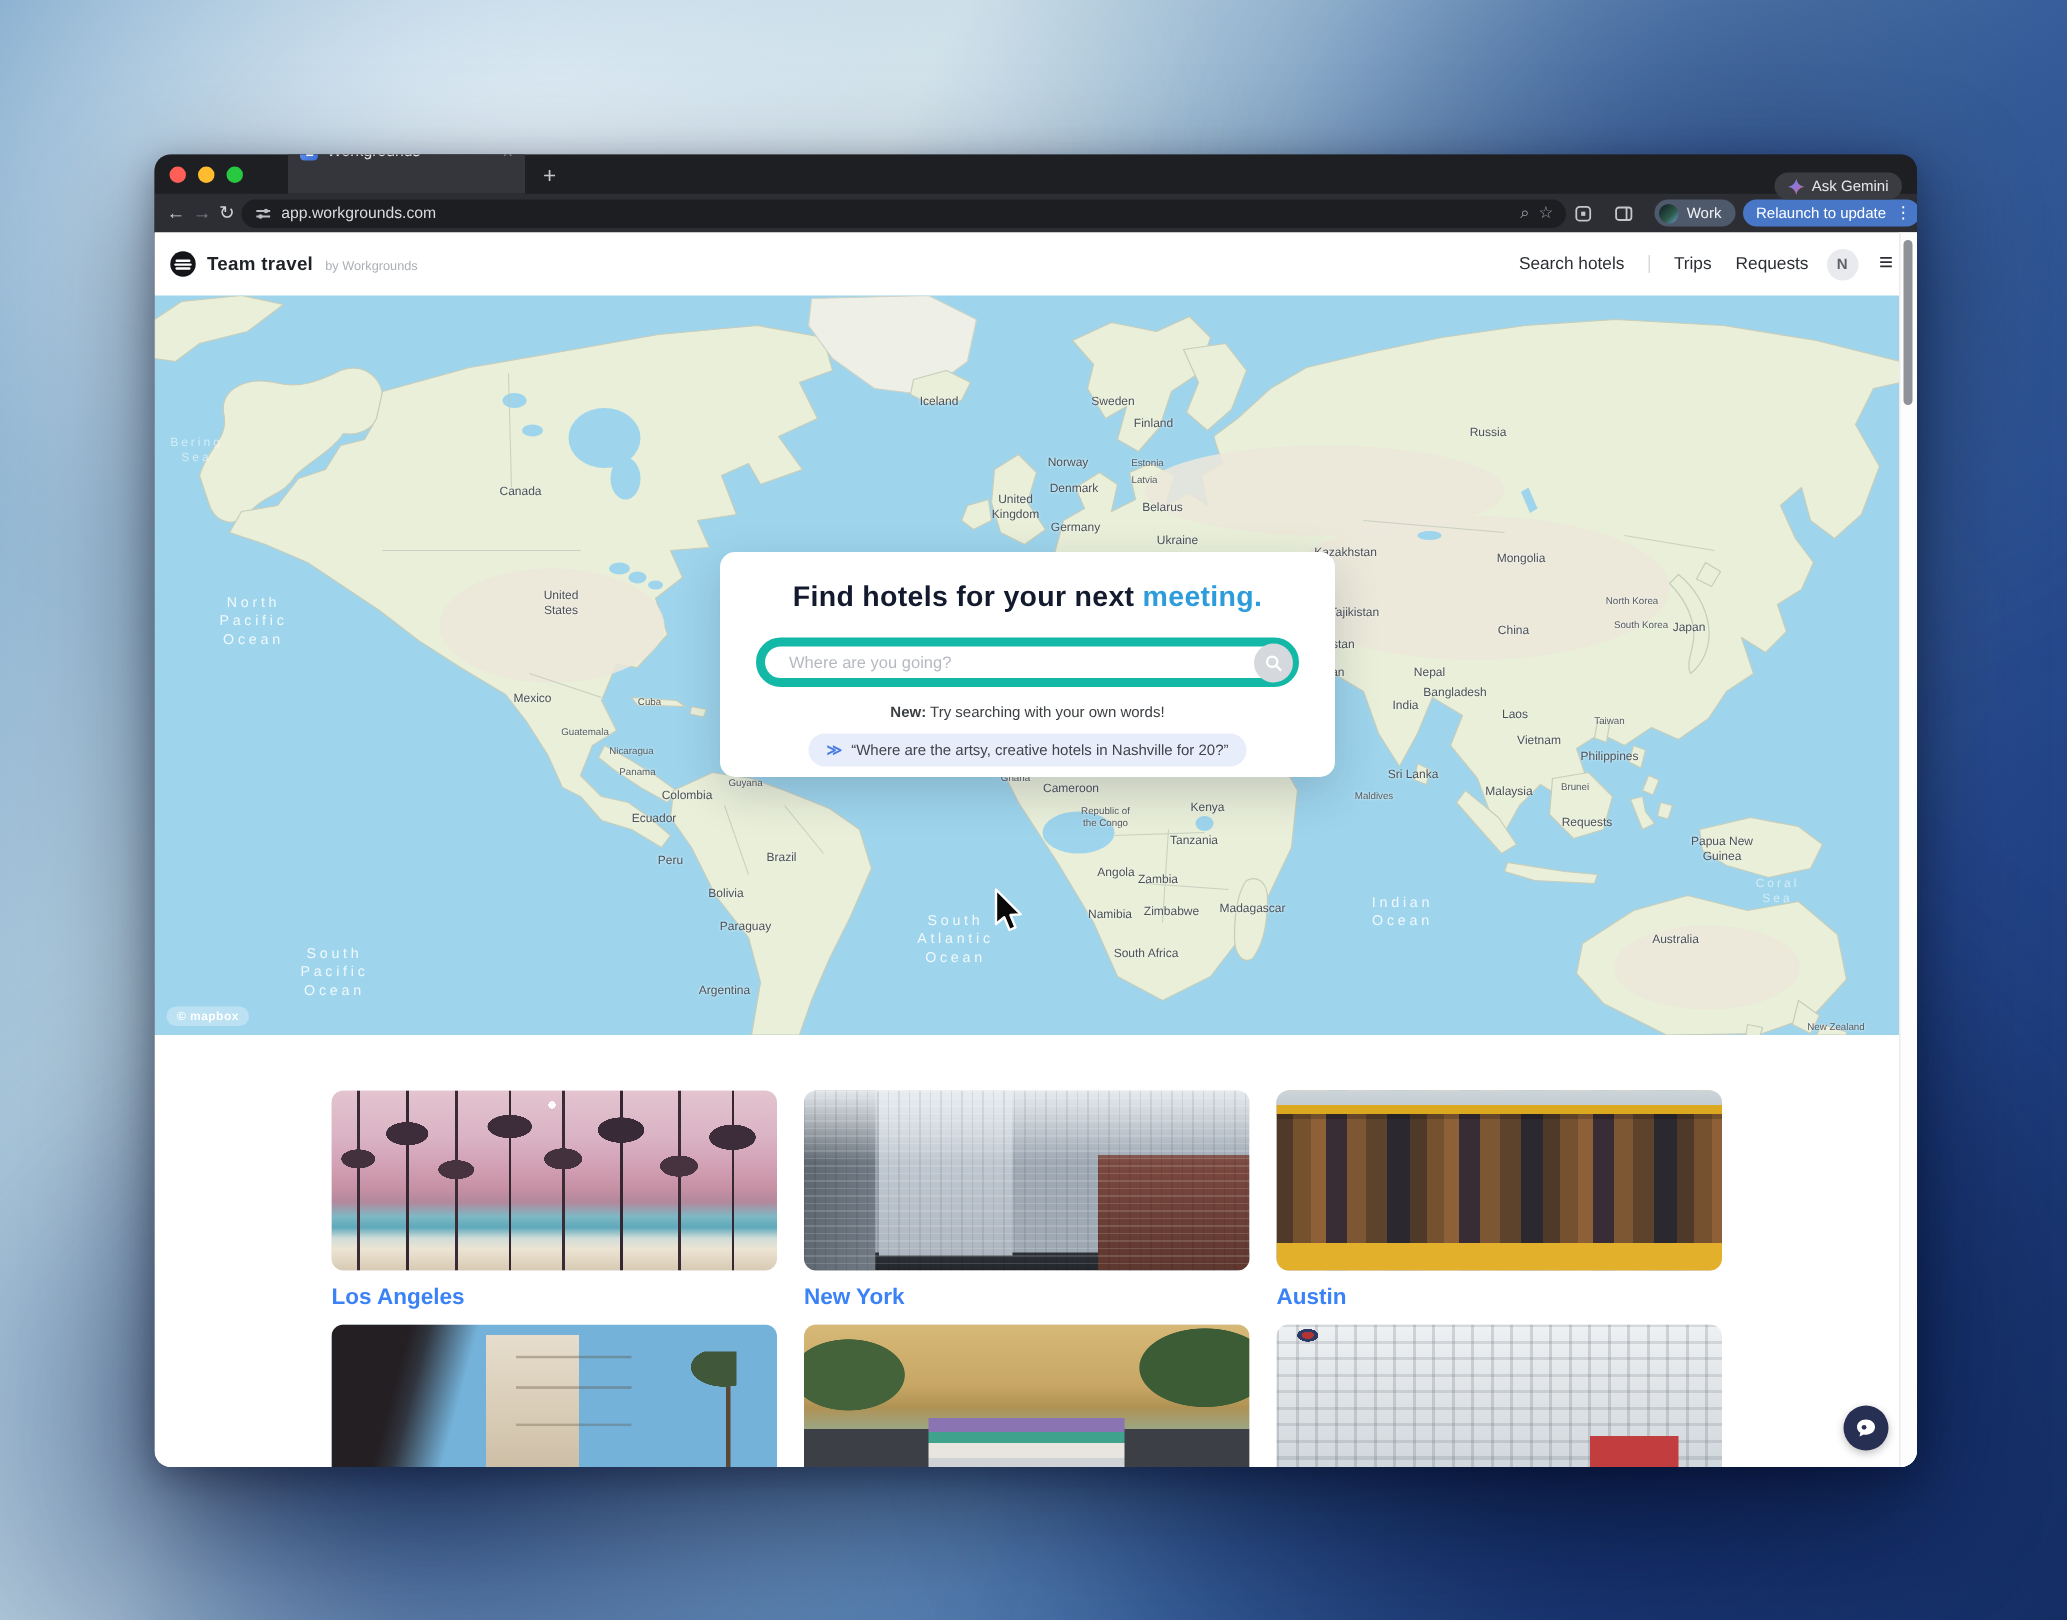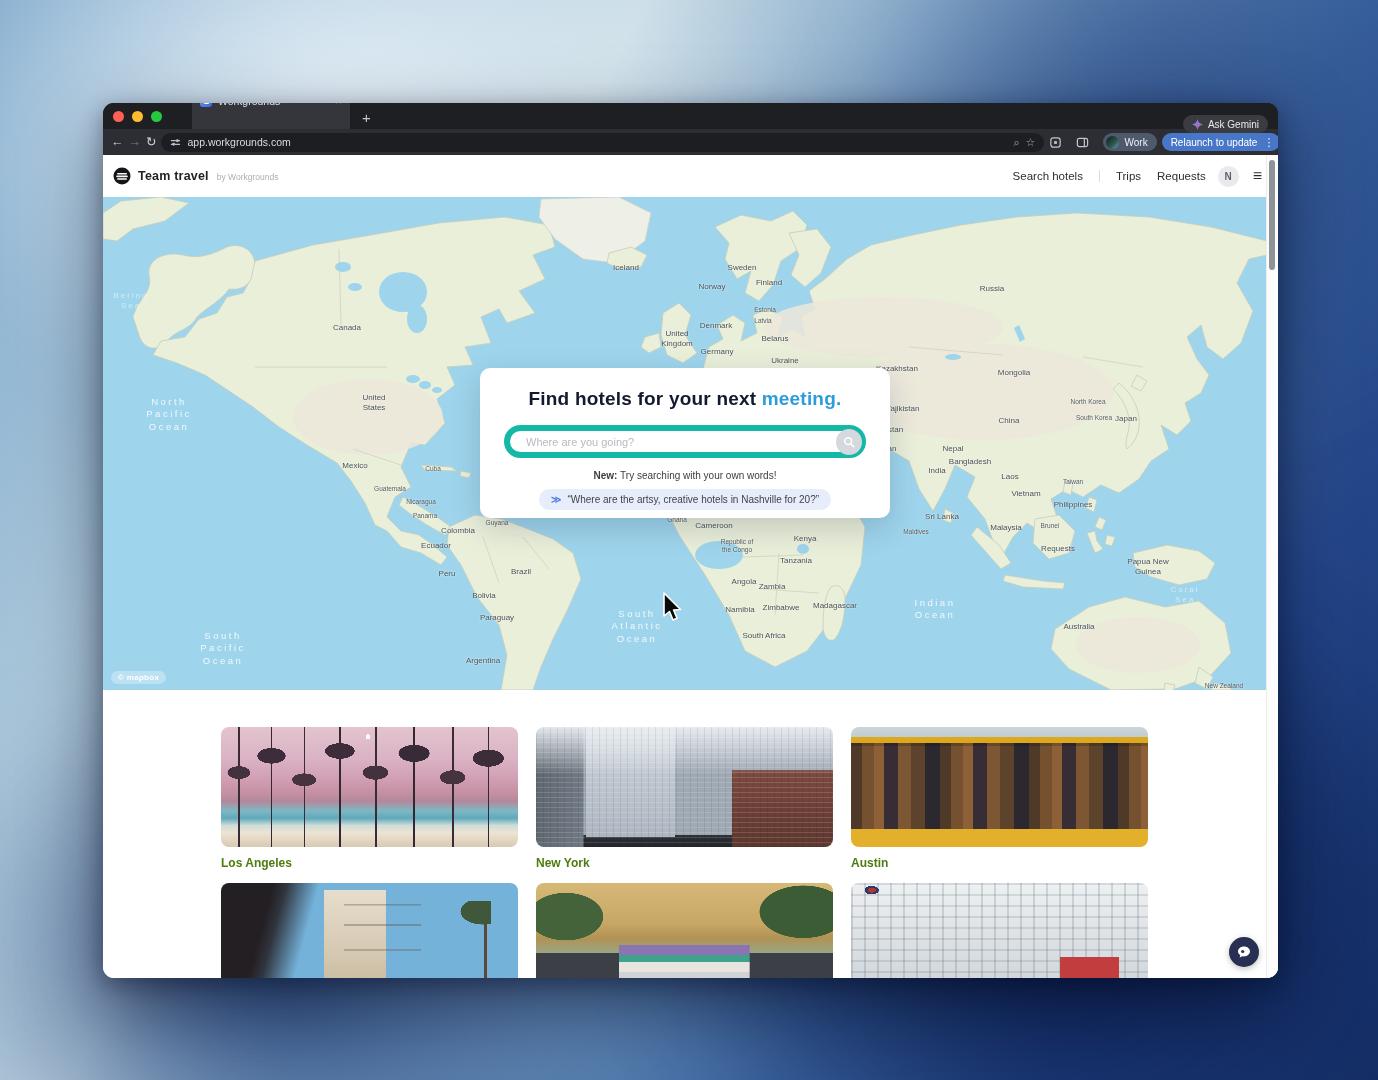--- a/index.html
+++ b/index.html
@@ -80,21 +80,21 @@
                  display:flex;align-items:center;justify-content:center;cursor:pointer;}
   .sc-hint{margin-top:12px;font-size:10px;color:#3c4043;}
   .sc-hint b{font-weight:700;}
   .sc-chip{display:inline-flex;align-items:center;margin-top:8px;background:#e8edfb;border-radius:12px;padding:5px 12px;
            font-size:10px;color:#3f434a;gap:6px;}
   .chip-ic{color:#4a7de0;font-weight:700;font-size:10px;}
 
   .page-content{height:288px;background:#fff;padding:37px 0 0 118px;box-sizing:border-box;overflow:hidden;}
   .cards-grid{display:grid;grid-template-columns:repeat(3,297px);column-gap:18px;row-gap:12px;}
   .thumb{height:120px;border-radius:8px;overflow:hidden;position:relative;background-repeat:no-repeat;}
-  .city-name{margin-top:9px;font-size:12px;font-weight:700;color:#4d7c0f;height:15px;}
+  .city-name{margin-top:9px;font-size:15px;font-weight:700;color:#3b82f6;height:15px;}
 
   
   .img-la{background-color:#c9a0b0;background-image:
     radial-gradient(circle 2.5px at 49.5% 8%, rgba(255,255,255,.95) 97%, rgba(255,255,255,0) 100%),
     linear-gradient(180deg,#e3c4cf 0%,#dab3c4 26%,#d2a0b4 42%,#c791a4 54%,#b3889c 62%,#7db8c4 70%,#5fa9bb 76%,#cfdcd8 82%,#ece4d2 88%,#d8cab4 100%);}
   .img-la::before{content:"";position:absolute;inset:0;background-image:
     radial-gradient(ellipse 16px 9px at 6% 38%, #43313e 70%, transparent 71%),
     radial-gradient(ellipse 20px 11px at 17% 24%, #3d2c3a 70%, transparent 71%),
     radial-gradient(ellipse 17px 9px at 28% 44%, #46333f 70%, transparent 71%),
     radial-gradient(ellipse 21px 11px at 40% 20%, #3d2c3a 70%, transparent 71%),
@@ -337,21 +337,21 @@
           <span class="map-label ml-country-sm" style="left: 322px; top: 319px;">Panama</span>
           <span class="map-label ml-country" style="left: 355px; top: 334px;">Colombia</span>
           <span class="map-label ml-country" style="left: 333px; top: 349px;">Ecuador</span>
           <span class="map-label ml-country" style="left: 344px; top: 377px;">Peru</span>
           <span class="map-label ml-country-sm" style="left: 394px; top: 326px;">Guyana</span>
           <span class="map-label ml-country" style="left: 418px; top: 375px;">Brazil</span>
           <span class="map-label ml-country" style="left: 381px; top: 399px;">Bolivia</span>
           <span class="map-label ml-country" style="left: 394px; top: 421px;">Paraguay</span>
           <span class="map-label ml-country" style="left: 380px; top: 464px;">Argentina</span>
           <span class="map-label ml-country" style="left: 523px; top: 71px;">Iceland</span>
-          <span class="map-label ml-country" style="left: 609px; top: 90px;">Norway</span>
+          <span class="map-label ml-country" style="left: 609px; top: 112px;">Norway</span>
           <span class="map-label ml-country" style="left: 639px; top: 71px; text-align: center;">Sweden</span>
           <span class="map-label ml-country" style="left: 666px; top: 86px;">Finland</span>
           <span class="map-label ml-country-sm" style="left: 662px; top: 113px;">Estonia</span>
           <span class="map-label ml-country-sm" style="left: 660px; top: 124px;">Latvia</span>
           <span class="map-label ml-country" style="left: 613px; top: 129px; text-align: right;">Denmark</span>
           <span class="map-label ml-country" style="left: 574px; top: 142px;">United
 Kingdom</span>
           <span class="map-label ml-country" style="left: 672px; top: 142px;">Belarus</span>
           <span class="map-label ml-country" style="left: 614px; top: 155px;">Germany</span>
           <span class="map-label ml-country" style="left: 682px; top: 164px;">Ukraine</span>
@@ -372,21 +372,21 @@
           <span class="map-label ml-country" style="left: 923px; top: 297px;">Vietnam</span>
           <span class="map-label ml-country-sm" style="left: 970px; top: 285px;">Taiwan</span>
           <span class="map-label ml-country" style="left: 970px; top: 308px;">Philippines</span>
           <span class="map-label ml-country" style="left: 839px; top: 320px;">Sri Lanka</span>
           <span class="map-label ml-country-sm" style="left: 813px; top: 335px;">Maldives</span>
           <span class="map-label ml-country" style="left: 903px; top: 331px;">Malaysia</span>
           <span class="map-label ml-country-sm" style="left: 947px; top: 329px;">Brunei</span>
           <span class="map-label ml-country" style="left: 955px; top: 352px;">Requests</span>
           <span class="map-label ml-country" style="left: 1045px; top: 370px;">Papua New
 Guinea</span>
-          <span class="map-label ml-country" style="left: 976px; top: 430px;">Australia</span>
+          <span class="map-label ml-country" style="left: 1014px; top: 430px;">Australia</span>
           <span class="map-label ml-country-sm" style="left: 1121px; top: 489px;">New Zealand</span>
           <span class="map-label ml-country-sm" style="left: 574px; top: 323px;">Ghana</span>
           <span class="map-label ml-country" style="left: 611px; top: 329px;">Cameroon</span>
           <span class="map-label ml-country-sm" style="left: 634px; top: 349px;">Republic of
 the Congo</span>
           <span class="map-label ml-country" style="left: 702px; top: 342px;">Kenya</span>
           <span class="map-label ml-country" style="left: 693px; top: 364px;">Tanzania</span>
           <span class="map-label ml-country" style="left: 641px; top: 385px;">Angola</span>
           <span class="map-label ml-country" style="left: 669px; top: 390px;">Zambia</span>
           <span class="map-label ml-country" style="left: 678px; top: 411px;">Zimbabwe</span>

